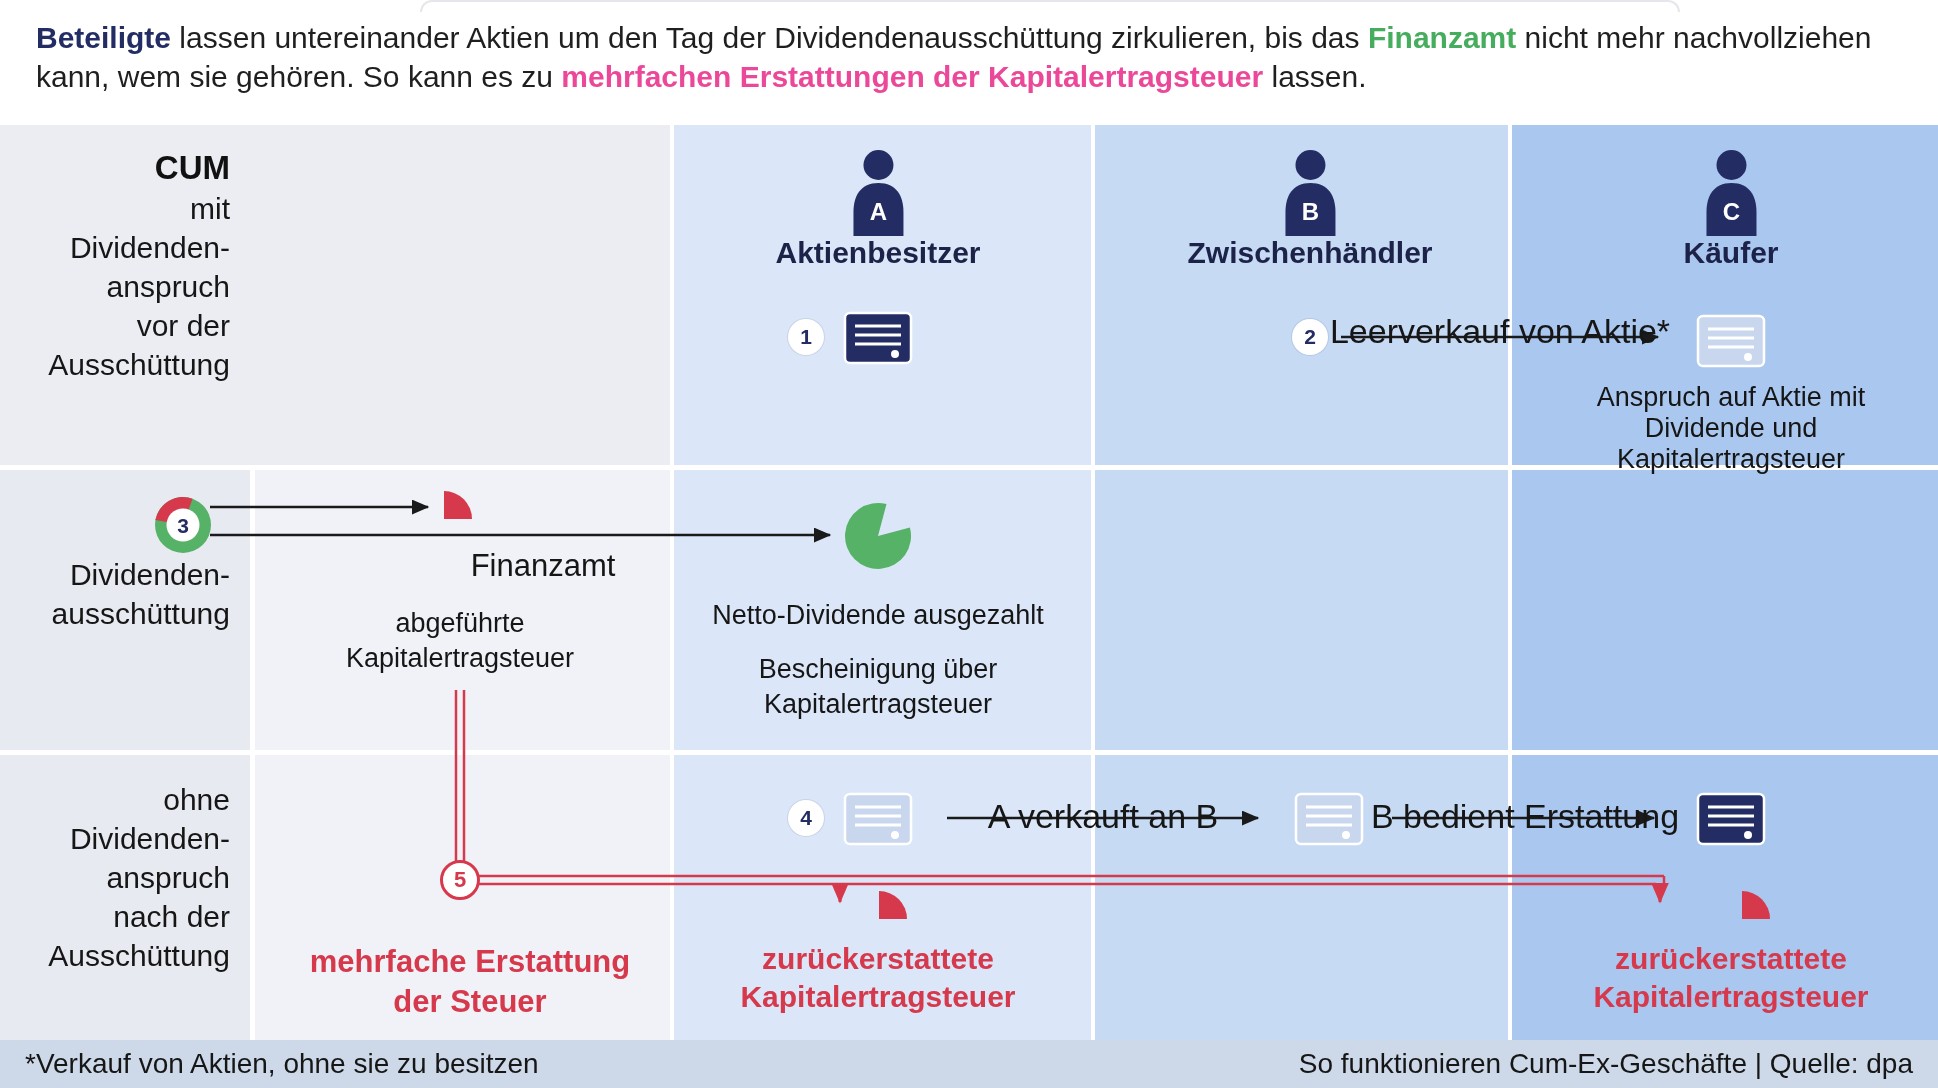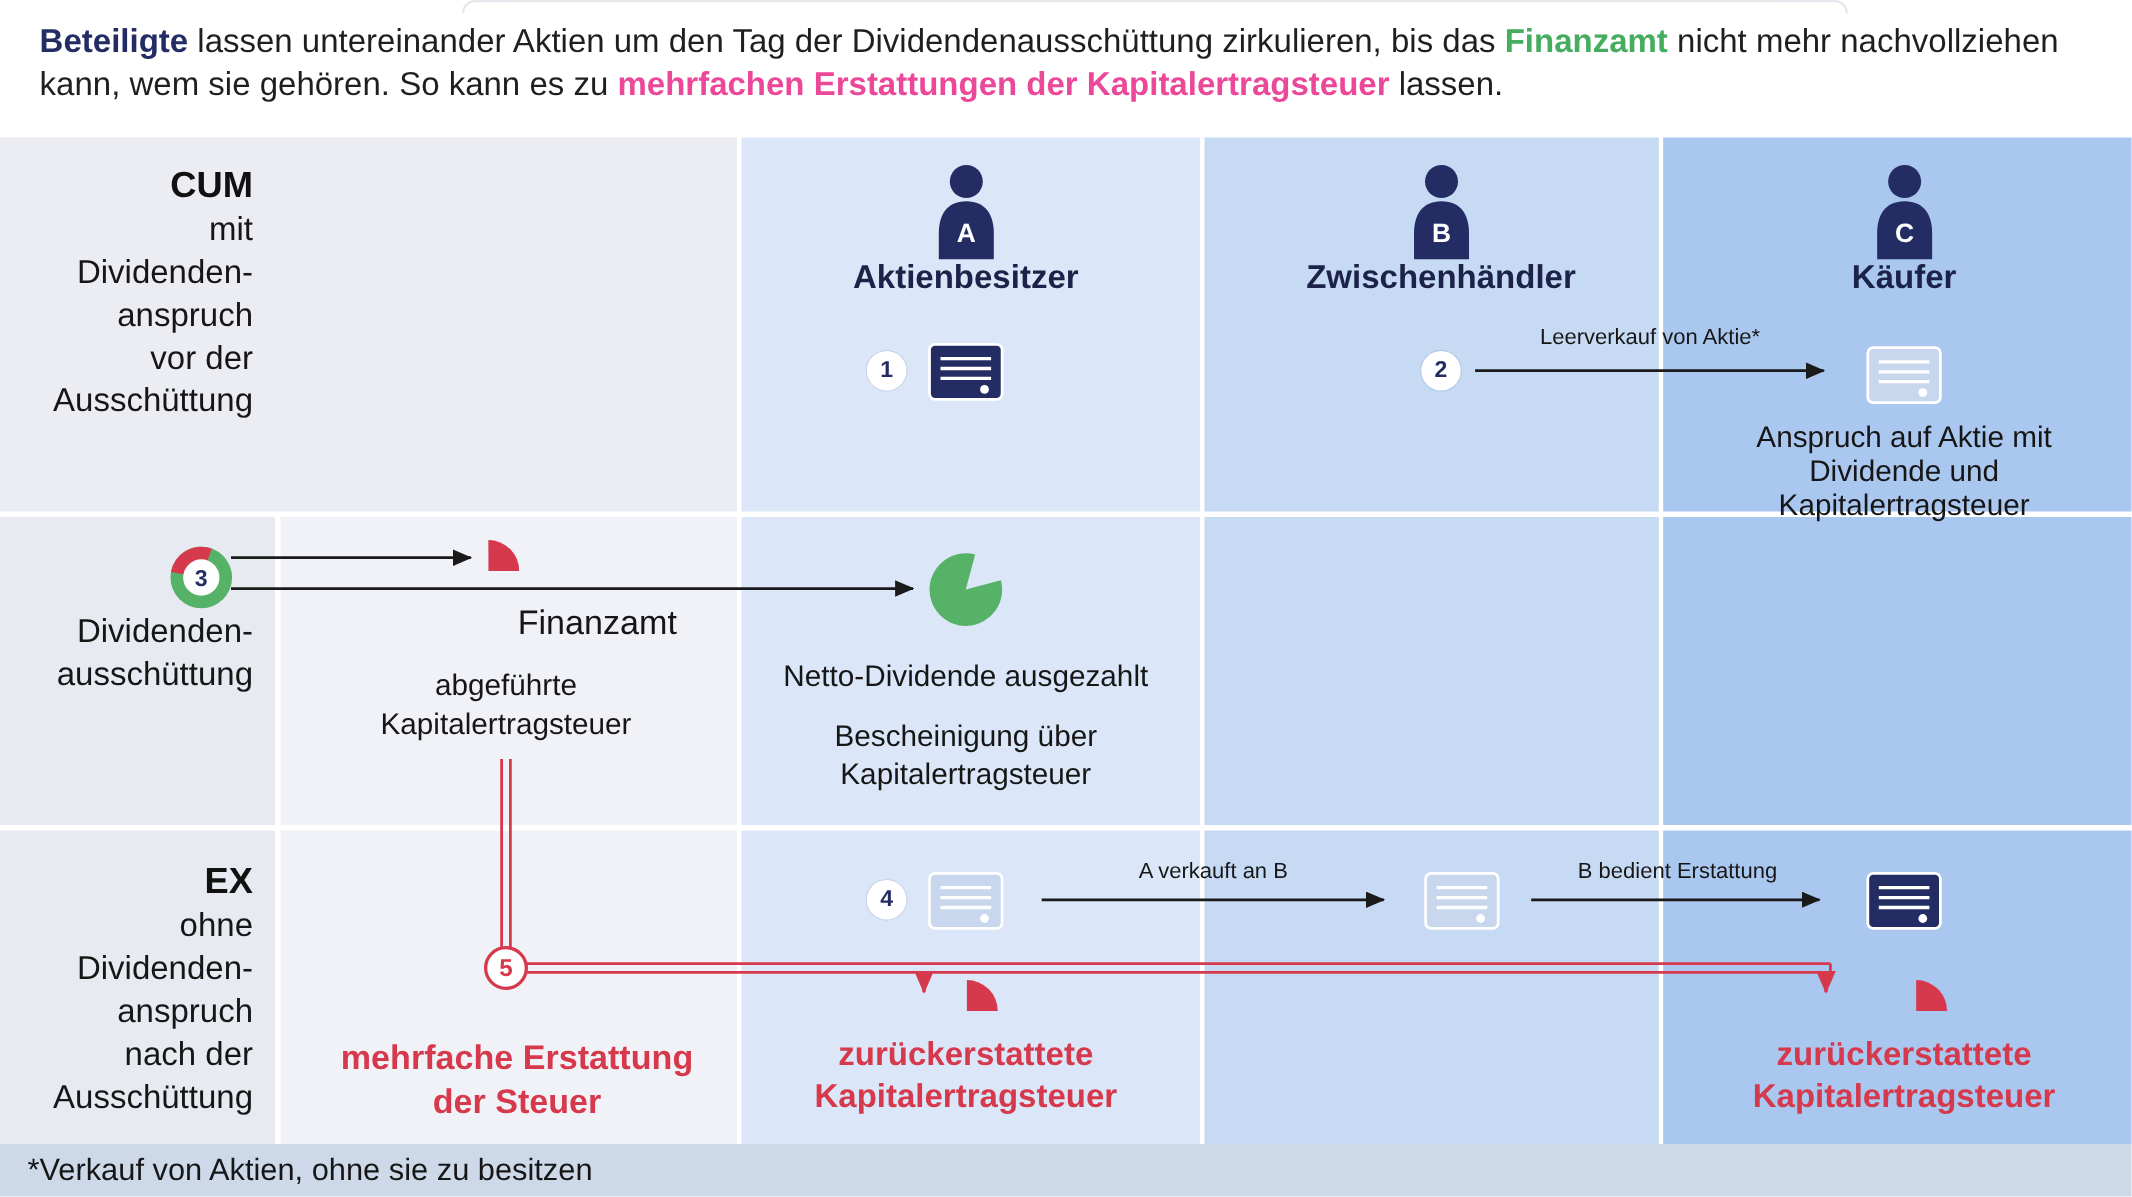--- a/index.html
+++ b/index.html
@@ -47,21 +47,21 @@
            color:#232d64; font-weight:bold; font-size:21px; display:flex; align-items:center; justify-content:center;
            box-shadow:0 0 0 1px rgba(30,40,90,0.10); }
   .badge.red { width:40px; height:40px; color:#d6394c; border:3px solid #d6394c; box-shadow:none; font-size:22px; }
 
   
   .lbl { position:absolute; transform:translateX(-50%); text-align:center; font-size:27px; line-height:35px; color:#161616; }
   .lbl.nowrap { white-space:nowrap; }
   .lbl.big { font-size:31px; }
   .red-lbl { position:absolute; transform:translateX(-50%); text-align:center; color:#d6394c; font-size:30px; line-height:38px;font-weight:bold; }
   .red-lbl.big { font-size:31px; line-height:40px; }
-  .arrow-label { position:absolute; transform:translateX(-50%); white-space:nowrap; font-size:20px; color:#161616; }
+  .arrow-label { position:absolute; transform:translateX(-50%); white-space:nowrap; font-size:34px; color:#161616;margin-top:16px; }
 
   
   .footer-note  { position:absolute; left:25px;  top:1048px; font-size:28px; color:#161616; }
   .footer-source{ position:absolute; right:25px; top:1048px; font-size:28px; color:#161616; }
 
   svg.icon { position:absolute; display:block; }
   .overlay { position:absolute; left:0; top:0; }
 </style>
 </head>
 <body>
@@ -125,21 +125,20 @@
     <div>vor der</div>
     <div>Ausschüttung</div>
   </div>
 
   <div class="rowlabel" style="top:555px;">
     <div>Dividenden-</div>
     <div>ausschüttung</div>
   </div>
 
   <div class="rowlabel" style="top:780px;">
-    <div class="rl-title">EX</div>
     <div>ohne</div>
     <div>Dividenden-</div>
     <div>anspruch</div>
     <div>nach der</div>
     <div>Ausschüttung</div>
   </div>
 
   <div class="actor" style="left:878px; top:150px;">
     <svg width="66" height="86" viewBox="0 0 66 86">
       <circle cx="33" cy="15" r="15" fill="#232d64"></circle>
@@ -249,14 +248,15 @@
     <path d="M5,33 L5,5 A28,28 0 0 1 33,33 Z" fill="#d6394c"></path>
   </svg>
   <div class="red-lbl" style="left:878px; top:940px; width:320px;">zurückerstattete Kapitalertragsteuer</div>
 
   <svg class="icon" style="left:1737px; top:886px;" width="38" height="38" viewBox="0 0 38 38">
     <path d="M5,33 L5,5 A28,28 0 0 1 33,33 Z" fill="#d6394c"></path>
   </svg>
   <div class="red-lbl" style="left:1731px; top:940px; width:320px;">zurückerstattete Kapitalertragsteuer</div>
 
   <div class="footer-note">*Verkauf von Aktien, ohne sie zu besitzen</div>
+  <div class="footer-source">So funktionieren Cum-Ex-Geschäfte | Quelle: dpa</div>
 
 </div>
 
 </body></html>

